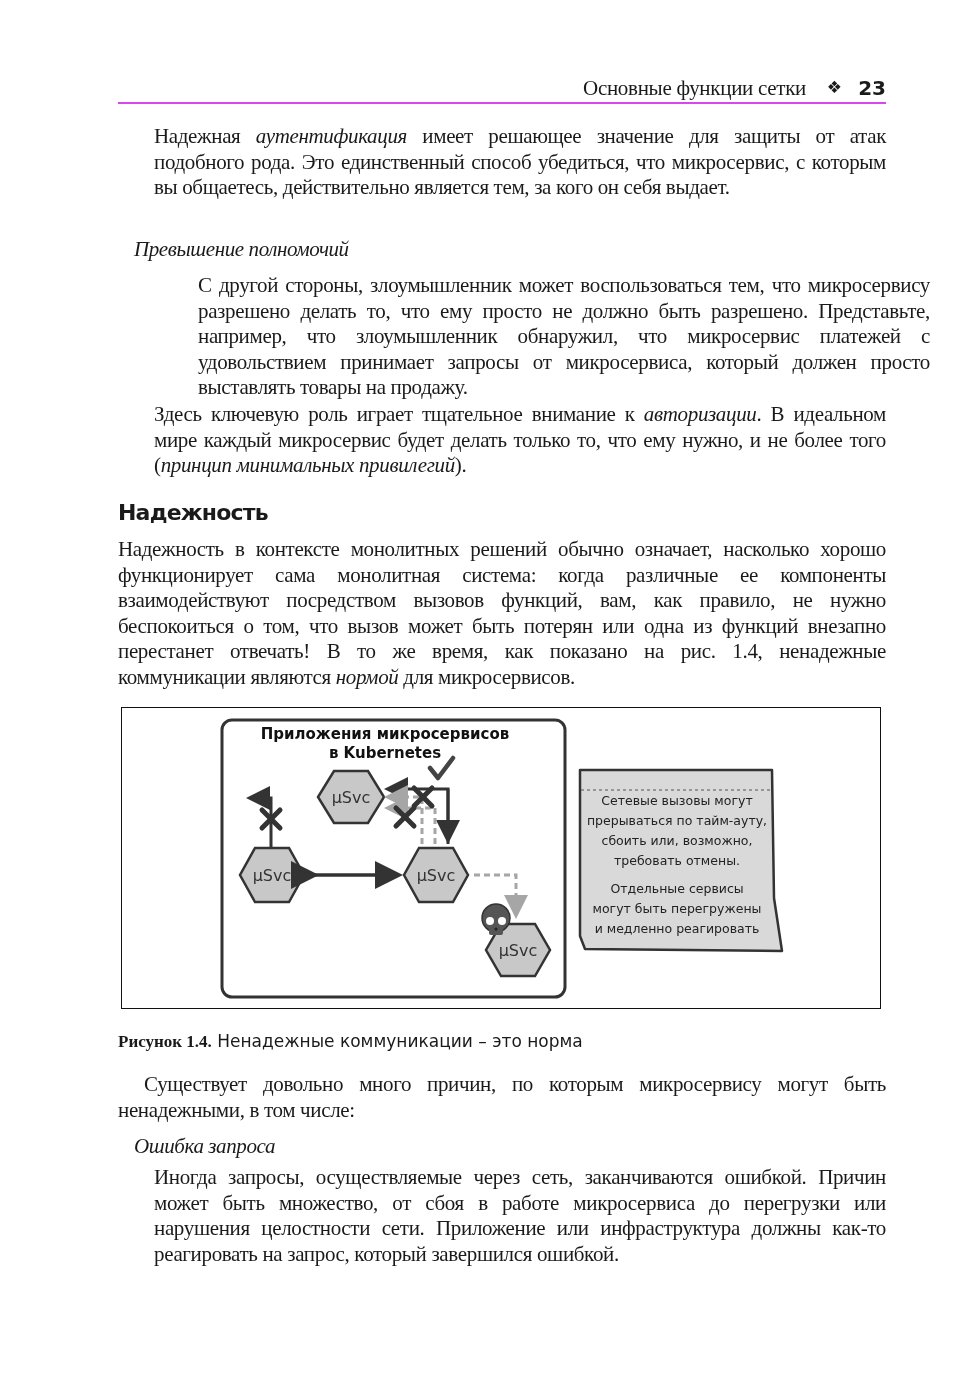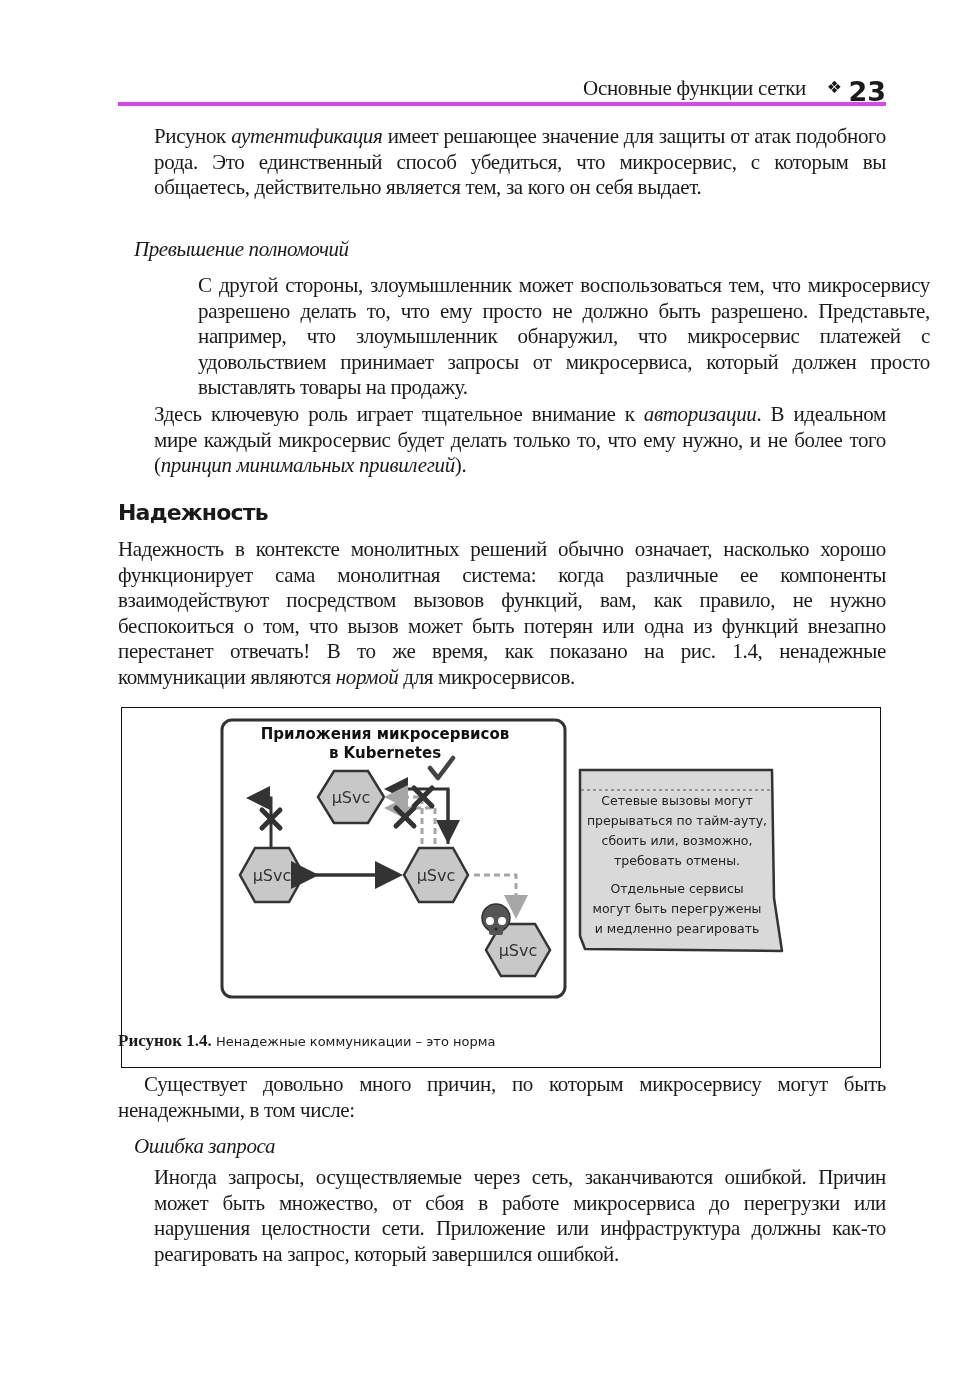--- a/index.html
+++ b/index.html
@@ -1,49 +1,49 @@
 <!DOCTYPE html>
 <html><head>
 <meta charset="utf-8">
 <style>
   html, body { margin: 0; padding: 0; background: #ffffff; }
   body { width: 974px; height: 1388px; position: relative; overflow: hidden; color: #1a1a1a; }
   .serif { font-family: "Liberation Serif", "DejaVu Serif", serif; }
 
-  .running-head { position: absolute; left: 118px; top: 76px; width: 768px; height: 26px; border-bottom: 4px solid #d946ef; }
+  .running-head { position: absolute; left: 118px; top: 76px; width: 768px; height: 26px; border-bottom: 2px solid #d946ef; }
   .running-head .rh-text { position: absolute; right: 80px; top: 0px; font-size: 21px; letter-spacing: -0.3px; }
   .running-head .rh-orn { position: absolute; right: 44px; top: 1px; font-size: 17px; }
-  .running-head .rh-num { position: absolute; right: 0px; top: 0px; font-size: 27px; font-weight: bold; font-family: "DejaVu Sans", sans-serif; }
+  .running-head .rh-num { position: absolute; right: 0px; top: 0px; font-size: 20px; font-weight: bold; font-family: "DejaVu Sans", sans-serif; }
 
   .block { position: absolute; left: 118px; width: 768px; font-size: 21px; line-height: 25.5px; text-align: justify; letter-spacing: -0.35px; }
   .indent { left: 154px; width: 732px; }
   .block p { margin: 0; }
   em { font-style: italic; }
 
   .subhead { position: absolute; left: 118px; font-size: 21px; font-style: italic; letter-spacing: -0.4px; margin-left: 16px; }
   .section-title { position: absolute; left: 118px; top: 500px; font-size: 22px; font-weight: bold; font-family: "DejaVu Sans", sans-serif; letter-spacing: -0.8px; }
 
-  .figure-frame { position: absolute; left: 121px; top: 707px; width: 760px; height: 361px; border: 1.5px solid #111; box-sizing: border-box; }
+  .figure-frame { position: absolute; left: 121px; top: 707px; width: 760px; height: 302px; border: 1.5px solid #111; box-sizing: border-box; }
   .figure-svg { position: absolute; left: 0; top: 0; }
 
   .caption { position: absolute; left: 118px; top: 1031px; font-size: 16px; }
   .caption .cap-label { font-family: "Liberation Serif", serif; font-weight: bold; font-size: 17px; }
-  .caption .cap-text { font-family: "DejaVu Sans", sans-serif; font-size: 13px; }
+  .caption .cap-text { font-family: "DejaVu Sans", sans-serif; font-size: 17px; }
 </style>
 </head>
 <body>
 
 <div class="running-head">
   <span class="rh-text serif">Основные функции сетки</span>
   <span class="rh-orn">❖</span>
   <span class="rh-num">23</span>
 </div>
 
 <div class="block indent serif" style="top:124px;">
-  <p><span>Рисунок </span><em>аутентификация</em><span> имеет решающее значение для защиты от атак подобного рода. Это единственный способ убедиться, что микросервис, с которым вы общаетесь, действительно является тем, за кого он себя выдает.</span></p>
+  <p><span>Надежная </span><em>аутентификация</em><span> имеет решающее значение для защиты от атак подобного рода. Это единственный способ убедиться, что микросервис, с которым вы общаетесь, действительно является тем, за кого он себя выдает.</span></p>
 </div>
 
 <div class="subhead serif" style="top:237px;">Превышение полномочий</div>
 <div class="block indent serif" style="top:273px;margin-left:44px;">
   <p>С другой стороны, злоумышленник может воспользоваться тем, что микросервису разрешено делать то, что ему просто не должно быть разрешено. Представьте, например, что злоумышленник обнаружил, что микросервис платежей с удовольствием принимает запросы от микросервиса, который должен просто выставлять товары на продажу.</p>
 </div>
 <div class="block indent serif" style="top:402px;">
   <p><span>Здесь ключевую роль играет тщательное внимание к </span><em>авторизации</em><span>. В идеальном мире каждый микросервис будет делать только то, что ему нужно, и не более того (</span><em>принцип минимальных привилегий</em><span>).</span></p>
 </div>
 

